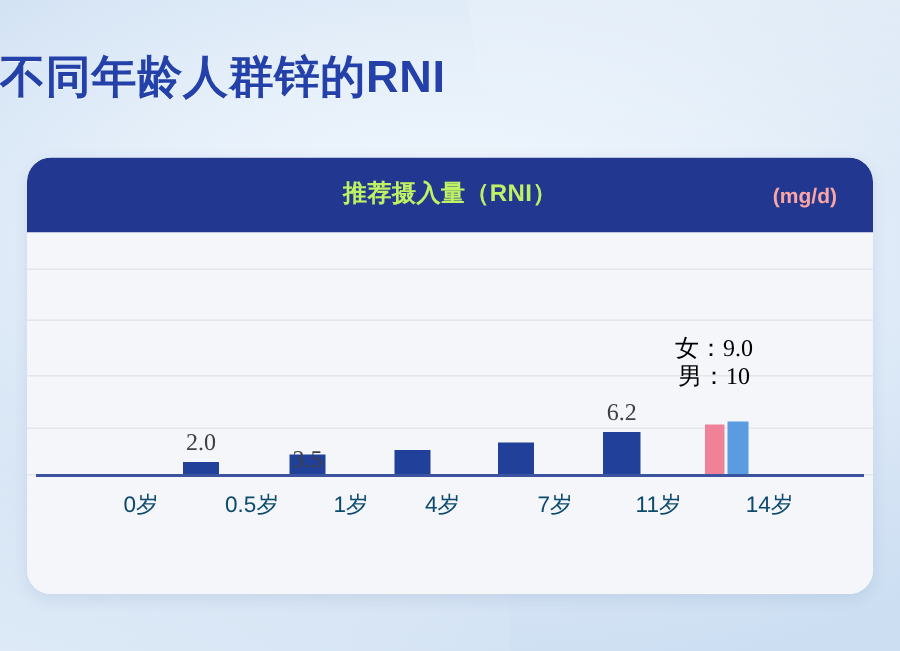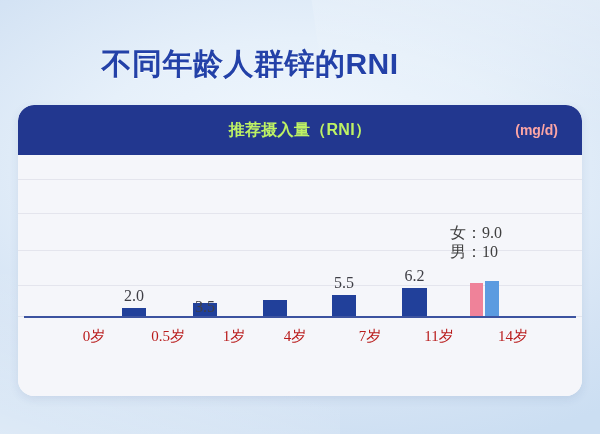--- a/index.html
+++ b/index.html
@@ -43,28 +43,26 @@
     background: linear-gradient(20deg, rgba(255,255,255,0.55), rgba(255,255,255,0.0) 70%);
     pointer-events: none;
   }
 
   
   .title {
     position: absolute;
     top: 31px;
     left: 0;
     width: 500px;
-    text-align: center;
     font-size: 30px;
     font-weight: bold;
     letter-spacing: 0.5px;
     color: #2341a8;
     text-shadow: 0 1px 0 rgba(255,255,255,0.6);
     white-space: nowrap;
-    margin-top: 13px;
   }
 
   
   .card {
     position: absolute;
     left: 18px;
     top: 105px;
     width: 564px;
     height: 291px;
     border-radius: 16px;
@@ -138,31 +136,31 @@
     font-size: 16px;
     color: #3f3f46;
     white-space: nowrap;
     text-align: center;
   }
 
   .gender-note {
     position: absolute;
     font-family: "Liberation Serif", serif;
     font-size: 16px;
-    color: #404040;
+    color: #000000;
     line-height: 19px;
     white-space: nowrap;
-    text-align: left;
+    text-align: center;
   }
 
   .x-label {
     position: absolute;
-    font-family: Liberation Serif, serif;
+    font-family: Liberation Sans, sans-serif;
     font-size: 15px;
-    color: #b91c1c;
+    color: #0c4a6e;
     white-space: nowrap;
     text-align: right;
     transform: translateX(-50%);
   }
 </style>
 </head>
 <body>
 
 <div class="poster">
 
@@ -185,21 +183,20 @@
         <div class="gridline" style="top: 95px;"></div>
         <div class="gridline" style="top: 130px;"></div>
         <div class="gridline" style="top: 161px;"></div>
         <div class="axis-line" style="top: 161px;"></div>
         <div class="bar navy" title="0岁 2" style="left: 104px; width: 24px; height: 8px; bottom: 80px;"></div>
         <div class="bar-value" style="left: 86px; width: 60px; top: 132px;">2.0</div>
         <div class="bar navy" title="0.5岁 3.5" style="left: 175px; width: 24px; height: 13px; bottom: 80px;"></div>
         <div class="bar-value" style="left: 157px; width: 60px; top: 127px; margin-top: 16px;">3.5</div>
         <div class="bar navy" title="1岁 4" style="left: 245px; width: 24px; height: 16px; bottom: 80px;"></div>
         <div class="bar navy" title="4岁 5.5" style="left: 314px; width: 24px; height: 21px; bottom: 80px;"></div>
-        <div class="bar-value" style="left: 296px; width: 60px; top: 119px;">5.5</div>
         <div class="bar navy" title="7岁 7" style="left: 384px; width: 25px; height: 28px; bottom: 80px;"></div>
         <div class="bar-value" style="left: 366.5px; width: 60px; top: 112px;">6.2</div>
         <div class="bar pink" title="11岁 9" style="left: 452px; width: 13px; height: 33px; bottom: 80px;"></div>
         <div class="bar blue" title="11岁 10" style="left: 467px; width: 14px; height: 35px; bottom: 80px;"></div>
         <div class="gender-note" style="left: 432px; top: 68px;">
           <div>女：9.0</div>
           <div>男：10</div>
         </div>
         <div class="x-label" style="left: 76px; top: 172px;">0岁</div>
         <div class="x-label" style="left: 150px; top: 172px;">0.5岁</div>

